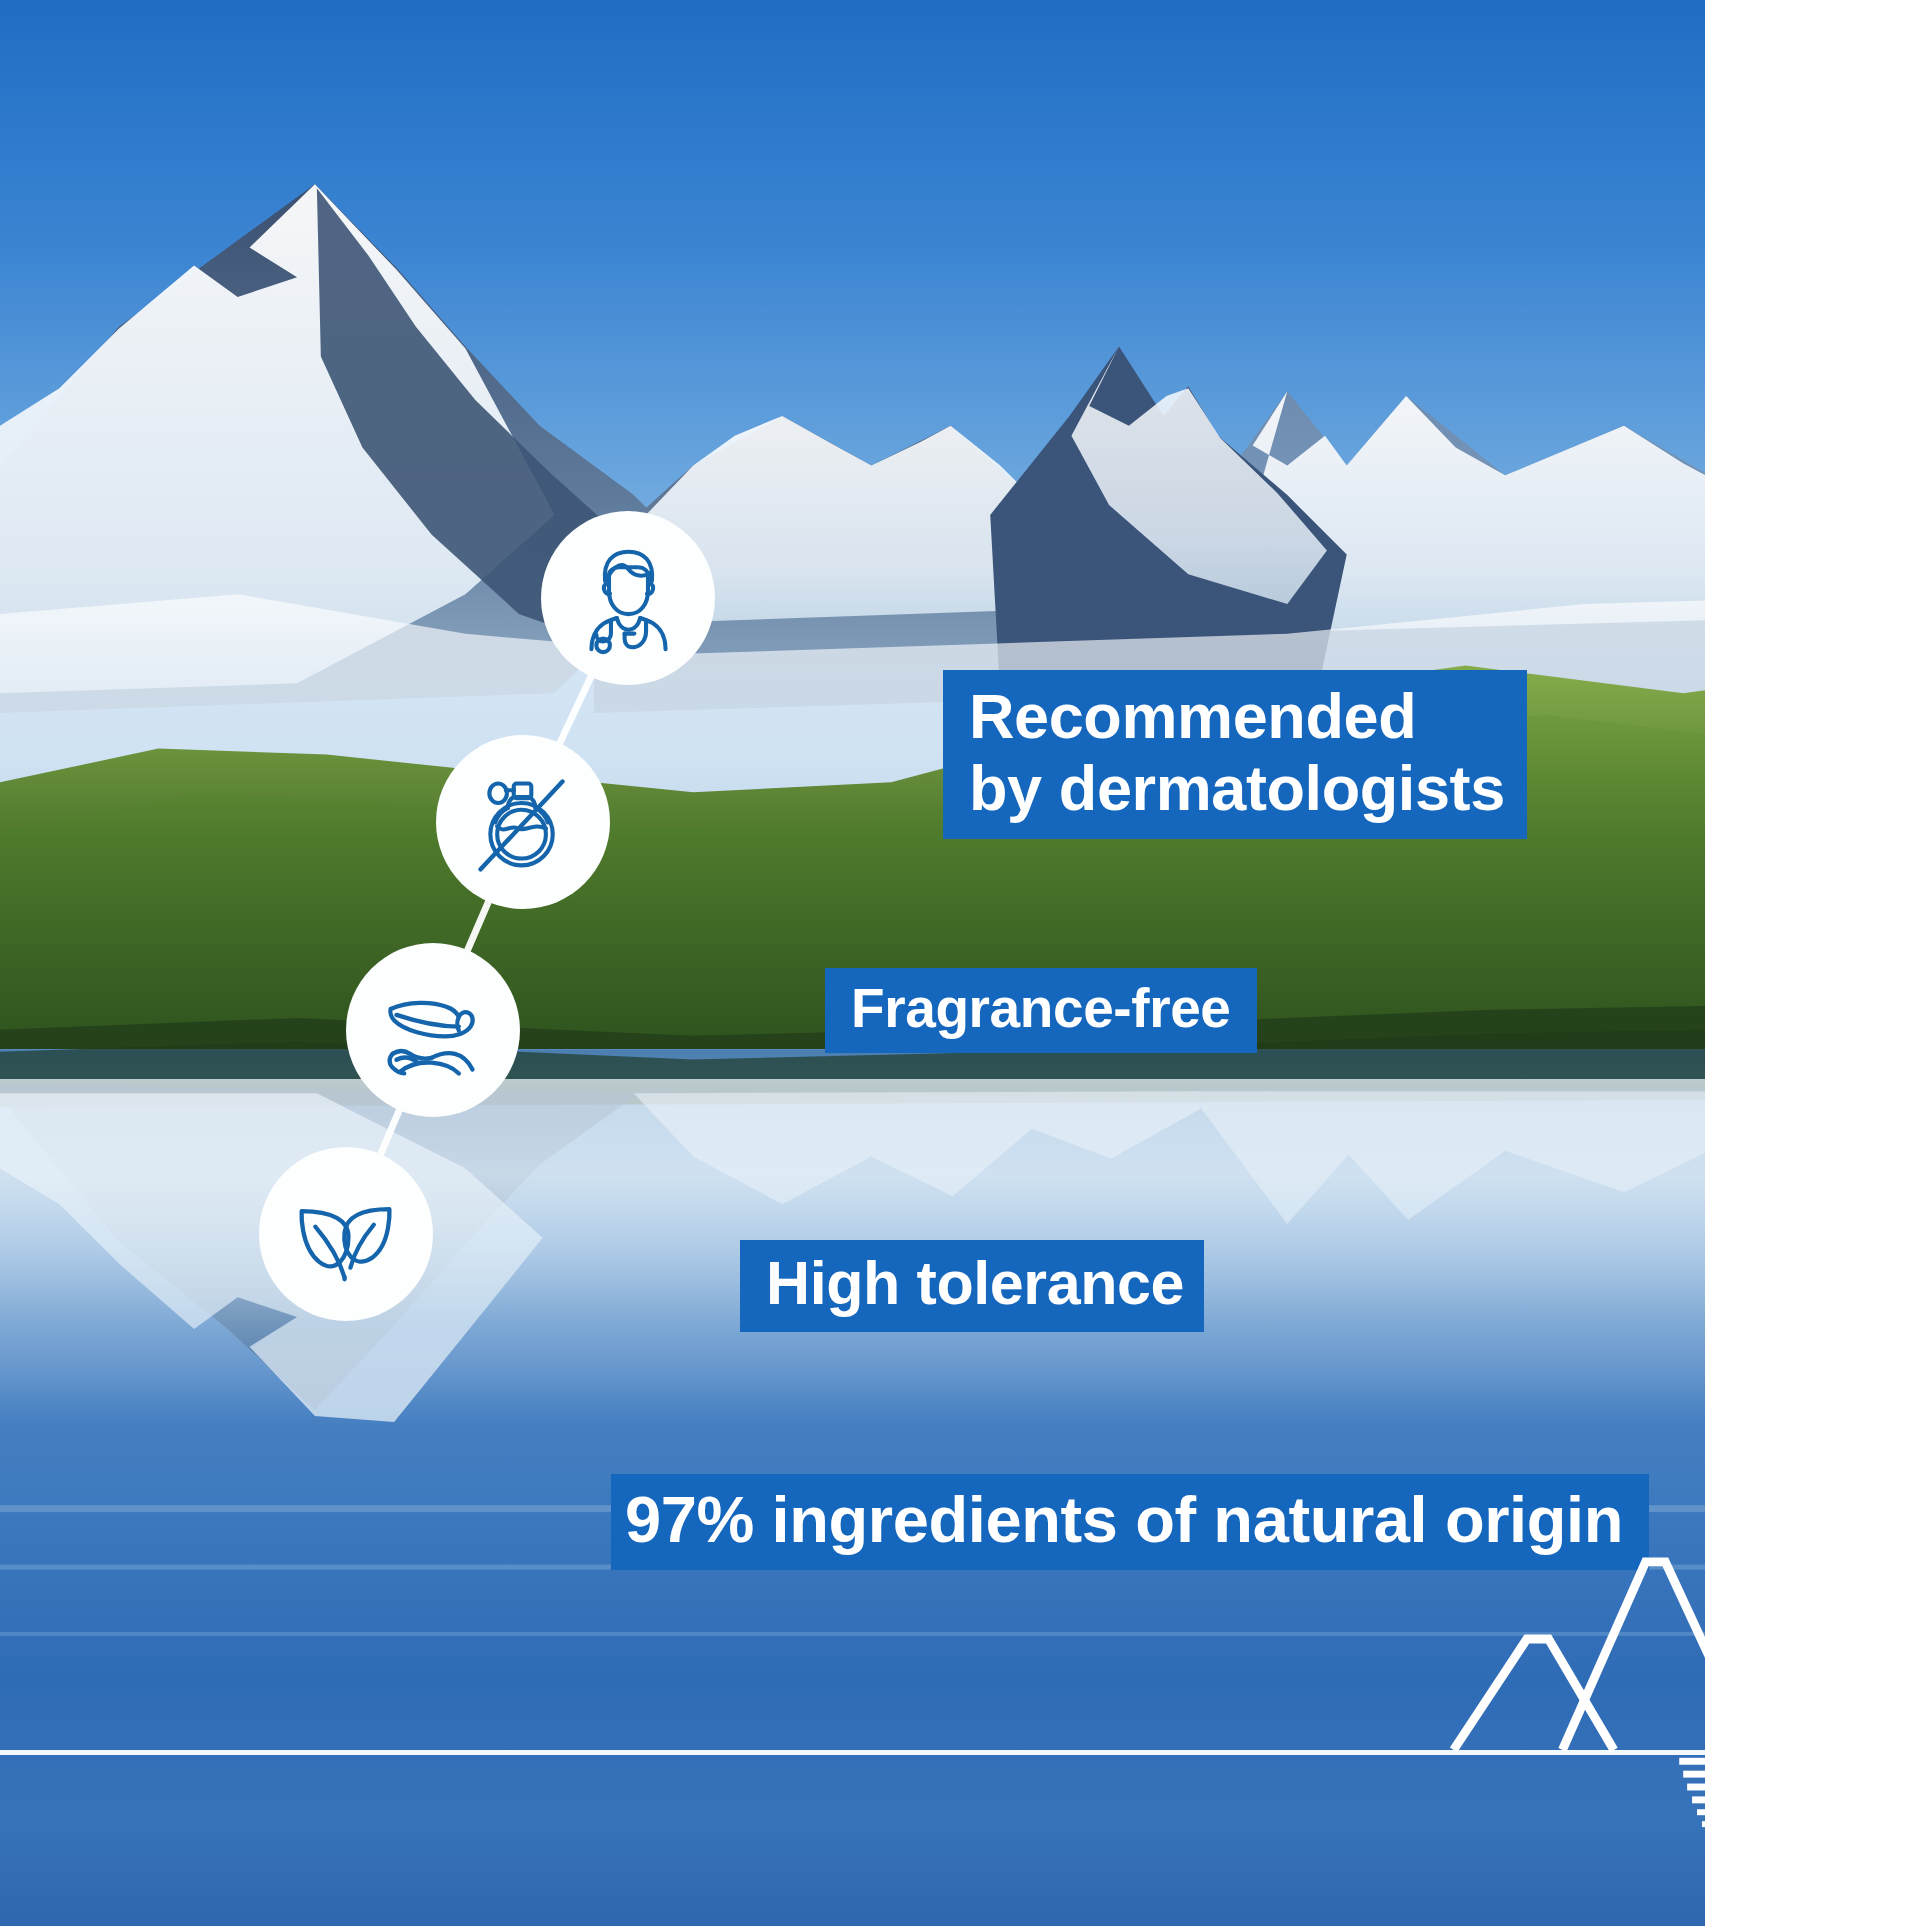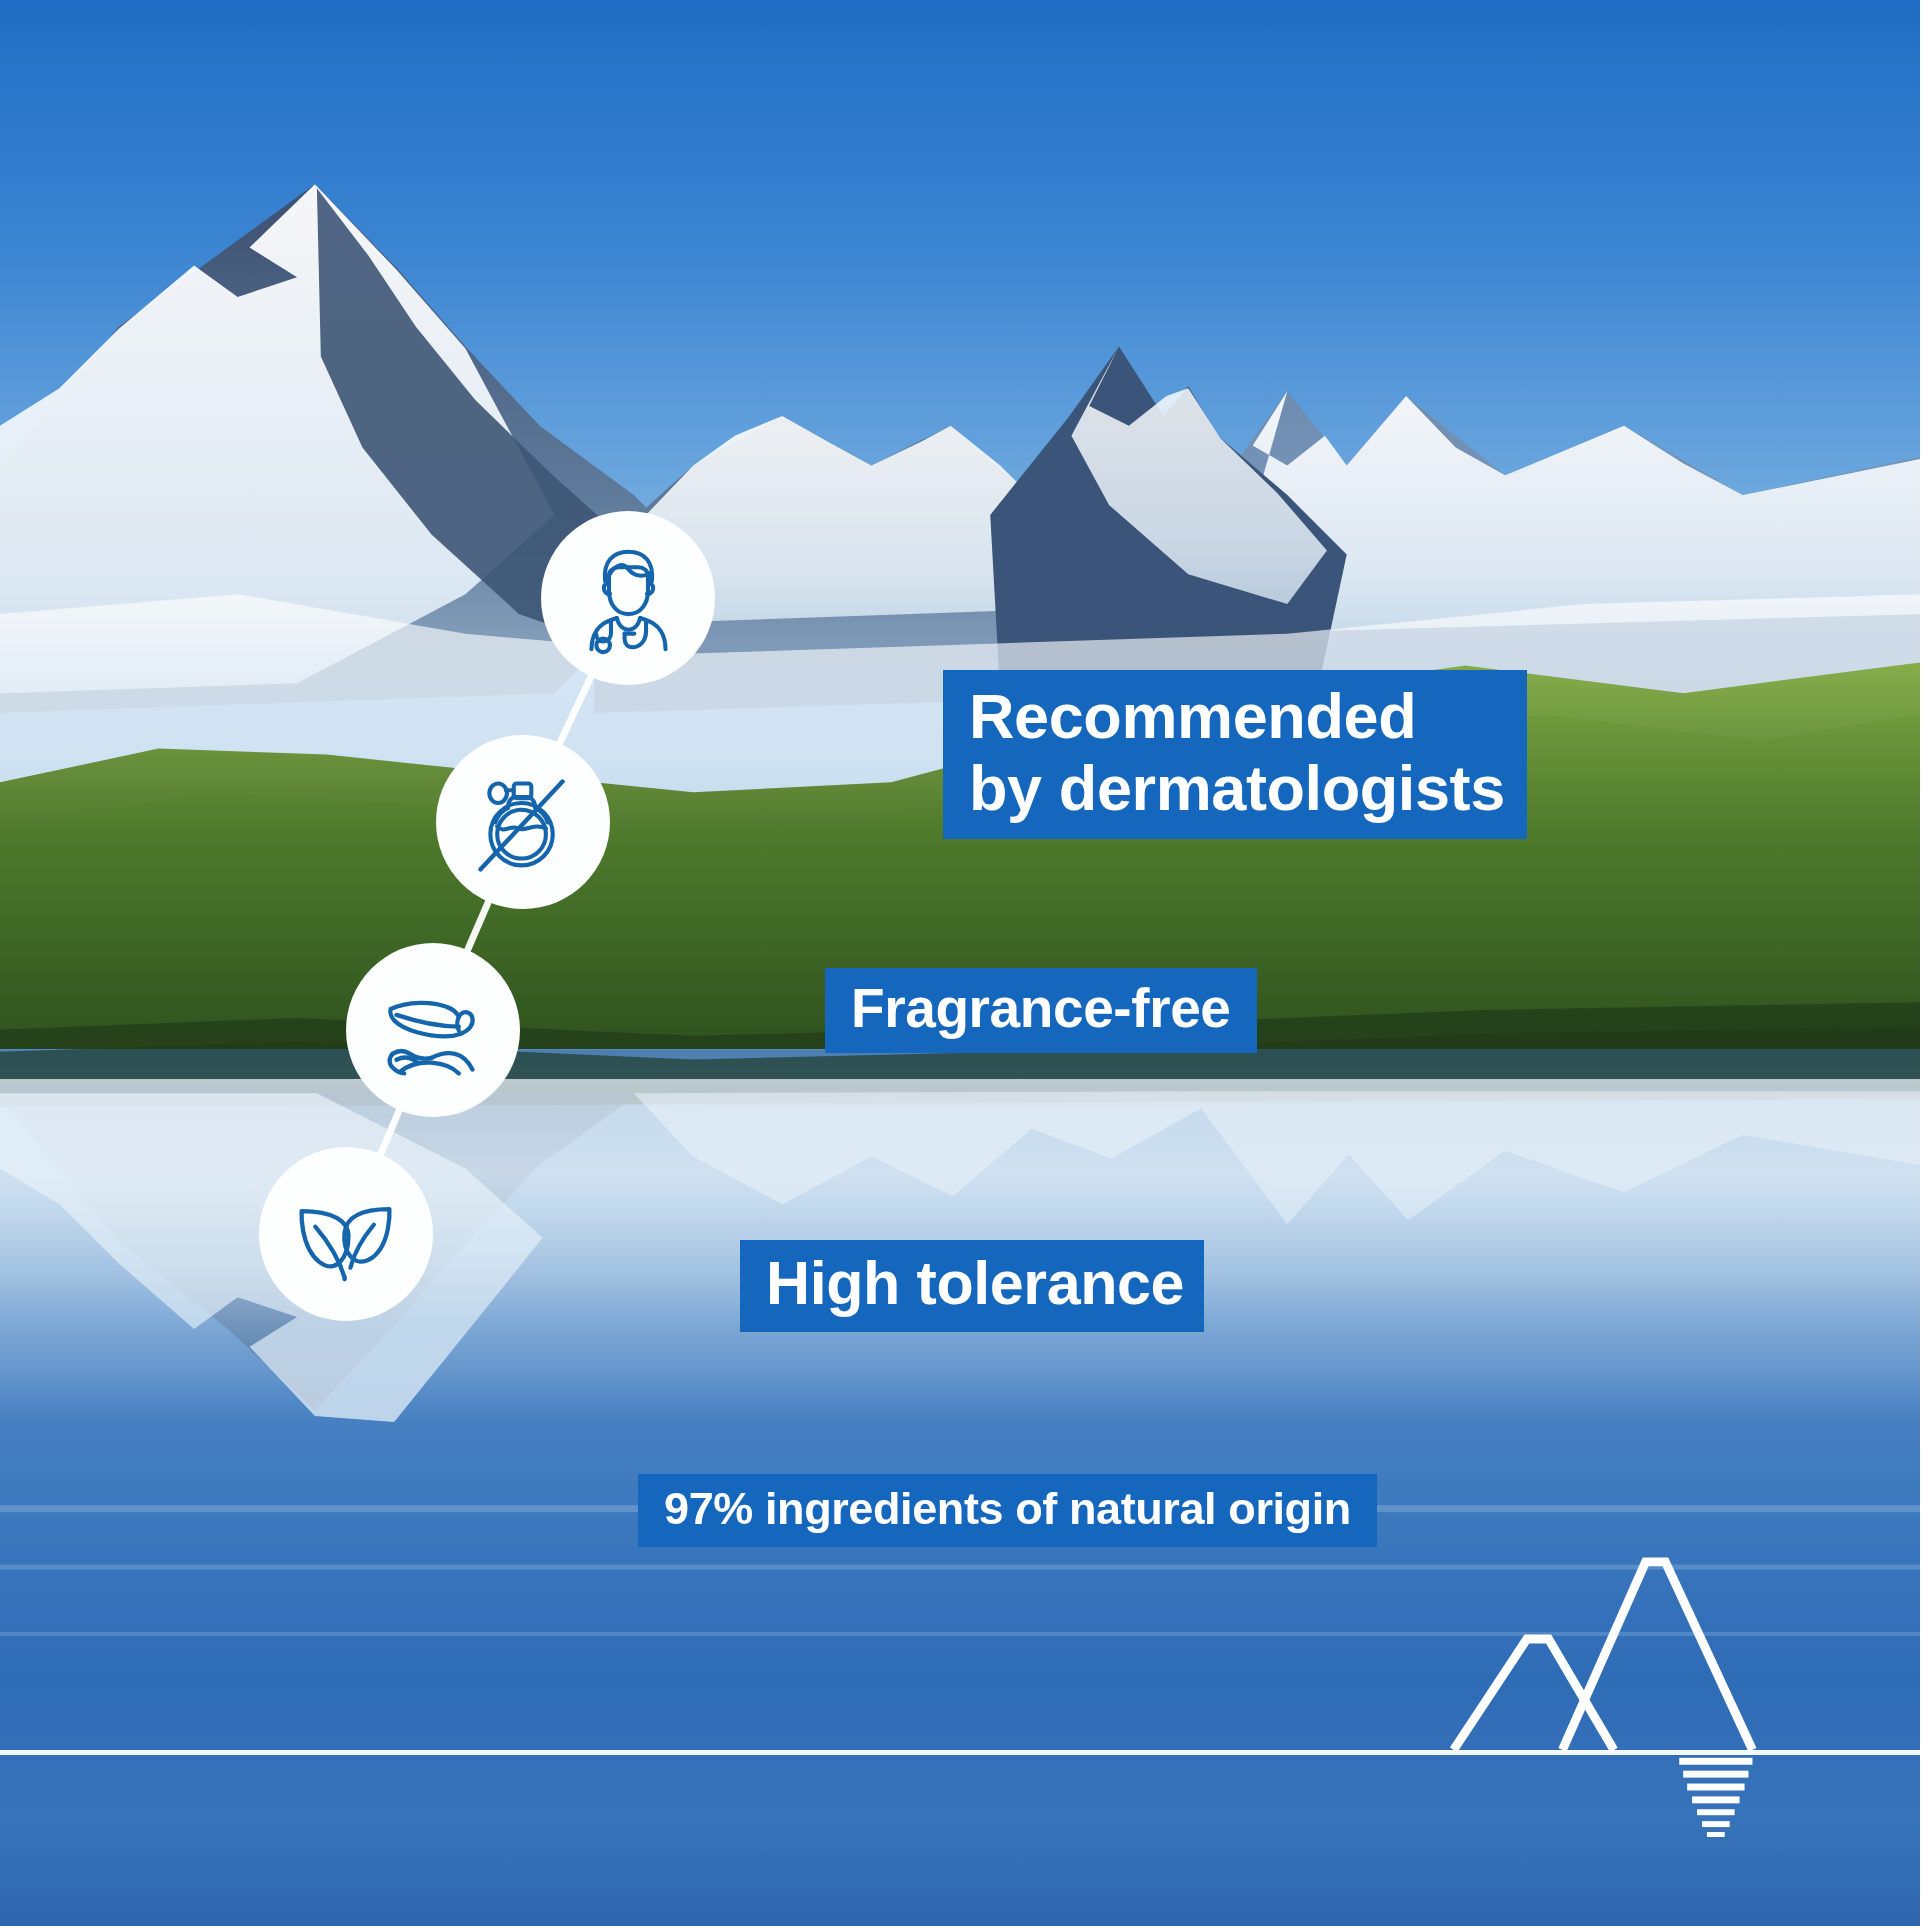--- a/index.html
+++ b/index.html
@@ -1,20 +1,20 @@
 <!DOCTYPE html>
 <html><head>
 <meta charset="utf-8">
 <style>
   html,body{margin:0;padding:0;background:#fff;}
   body{font-family:"Liberation Sans",sans-serif;}
 
   #stage{
     position:relative;
-    width:1920px;height:1927px;
+    width:1705px;height:1927px;
     overflow:hidden;
     background:#2f6fb5;
   }
 
   
   .sky{
     position:absolute;left:0;top:0;width:1927px;height:871px;
     background:linear-gradient(180deg,#1f6dc4 0%,#3b84d2 28%,#6aa6de 55%,#9cc4e8 78%,#bdd8ee 100%);
   }
   .water{
@@ -48,21 +48,21 @@
     color:#ffffff;
     font-weight:bold;
     letter-spacing:-0.4px;
     line-height:1.14;
     white-space:pre-line;
     box-sizing:border-box;
   }
   #label-0{left:943px;top:670px;padding:11px 22px 14px 26px;font-size:63px;}
   #label-1{left:825px;top:968px;padding:9px 26px 13px 26px;font-size:55px;}
   #label-2{left:740px;top:1240px;padding:9px 20px 13px 26px;font-size:61px;}
-  #label-3{left:638px;top:1474px;padding:9px 26px 13px 26px;font-size:45px;}
+  #label-3{left:611px;top:1474px;padding:9px 26px 13px 14px;font-size:65px;}
 
   
   .horizon{
     position:absolute;left:0;top:1750px;width:1927px;height:5px;
     background:#f3f8fc;
   }
   .logo{position:absolute;left:1416px;top:1544px;width:475px;height:297px;}
   .logo svg{display:block;}
 </style>
 </head>

